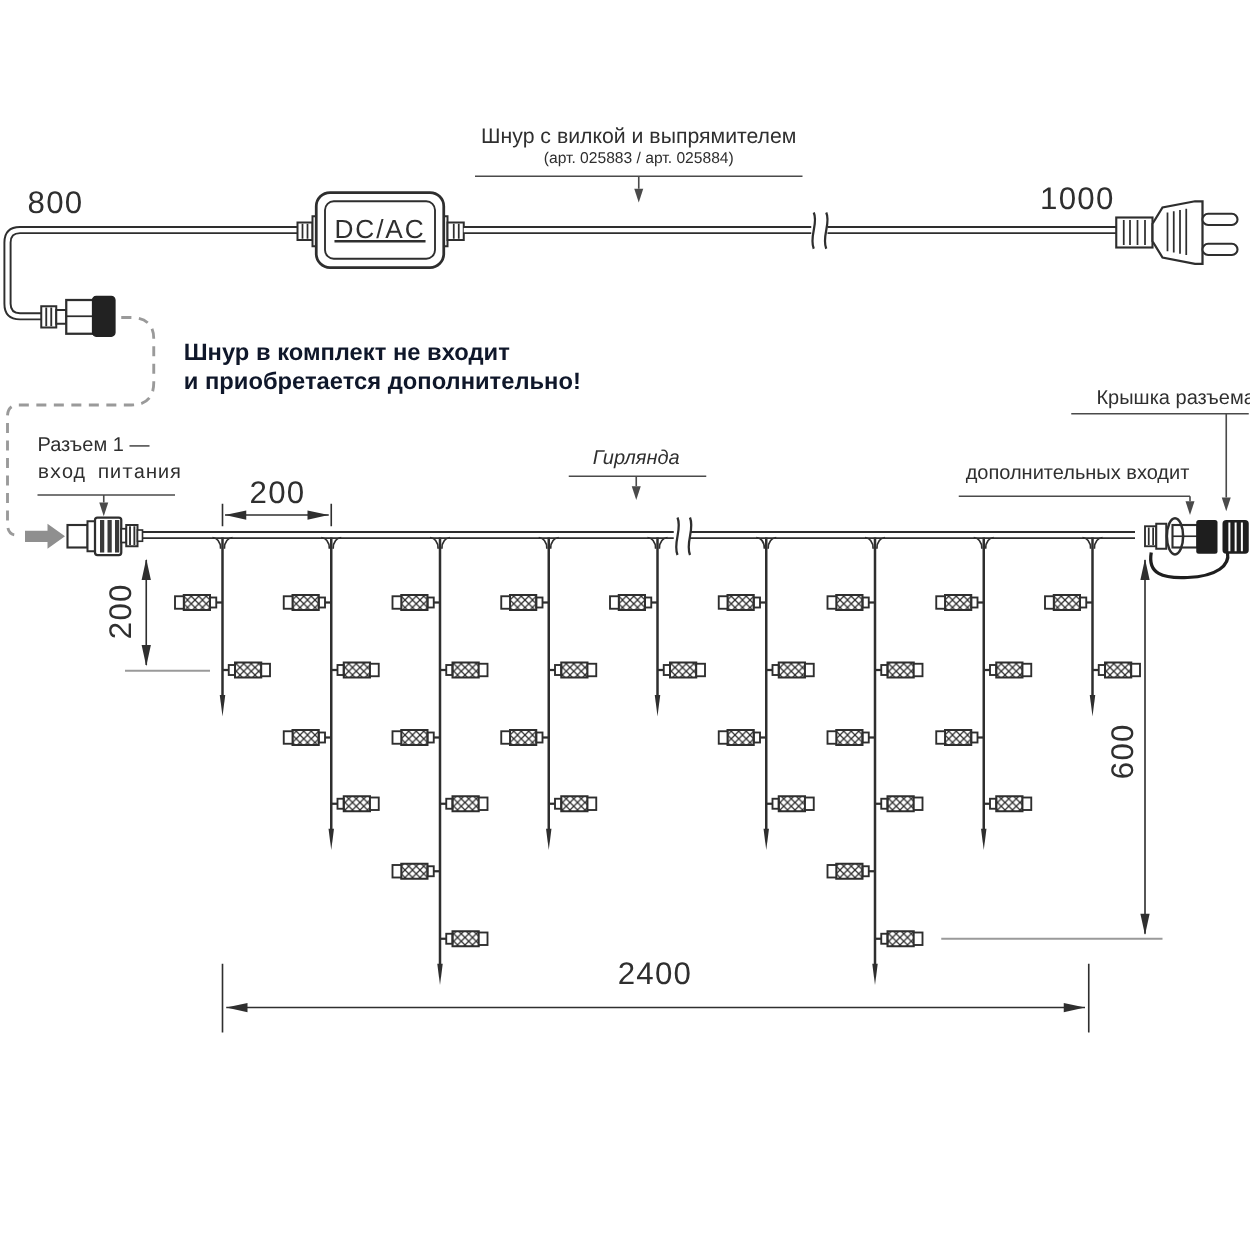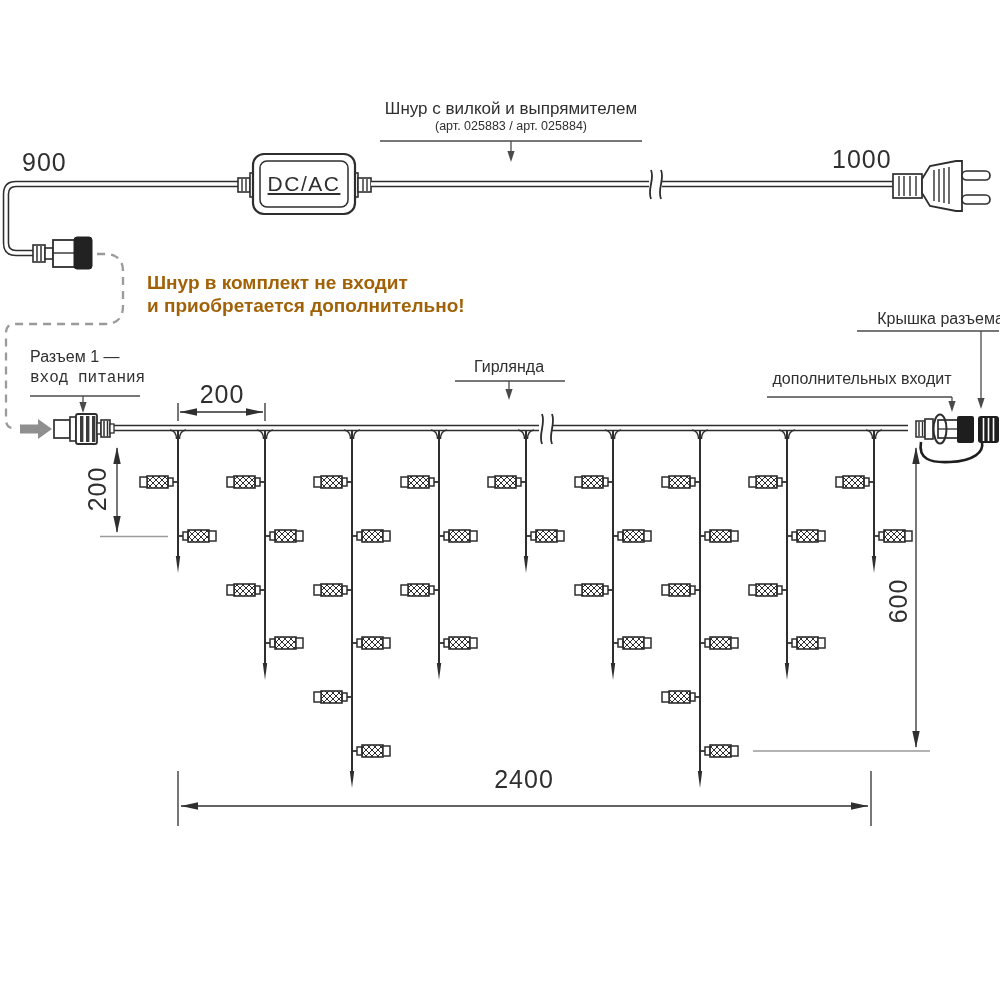--- a/index.html
+++ b/index.html
@@ -2,21 +2,21 @@
 <html><head>
 <meta charset="utf-8">
 <style>
   html,body{margin:0;padding:0;background:#fff;}
   #stage{position:relative;width:1000px;height:1000px;background:#fff;overflow:hidden;
          font-family:"Liberation Sans",sans-serif;color:#2f2f2f;}
   #diagram-svg{position:absolute;left:0;top:0;}
   .lbl{position:absolute;white-space:nowrap;}
   .dim{font-size:25px;letter-spacing:1px;color:#2f2f2f;}
   .ann{font-size:16px;line-height:21px;color:#2f2f2f;}
-  .note{font-size:19px;font-weight:bold;color:#a16207;line-height:23px;}
+  .note{font-size:19px;font-weight:bold;color:#0f172a;line-height:23px;}
   .ctr{text-align:center;}
   .rot{transform:rotate(-90deg);transform-origin:center center;text-align:center;}
 </style>
 </head>
 <body>
 
 <div id="stage">
 
 <svg id="diagram-svg" width="1000" height="1000" viewBox="0 0 1000 1000">
   <defs>
@@ -432,34 +432,34 @@
   </g>
   <g stroke="#2f2f2f" stroke-width="1.3">
     <line x1="178" y1="771" x2="178" y2="826"></line>
     <line x1="871" y1="771" x2="871" y2="826"></line>
     <line x1="181" y1="806" x2="868" y2="806"></line>
     <polygon points="181,806 198,802.3 198,809.7" fill="#2f2f2f" stroke="none"></polygon>
     <polygon points="868,806 851,802.3 851,809.7" fill="#2f2f2f" stroke="none"></polygon>
   </g>
 </svg>
 
-<div class="lbl dim" style="left:22px;top:148px;">900</div>
+<div class="lbl dim" style="left:22px;top:148px;">800</div>
 <div class="lbl dim" style="left:832px;top:145px;">1000</div>
 <div class="lbl ctr" style="left:253px;top:154px;width:102px;height:60px;line-height:60px;font-size:21px;letter-spacing:1.5px;text-decoration:underline;">DC/AC</div>
 
 <div class="lbl ctr" style="left:361px;top:99px;width:300px;font-size:17px;">Шнур с вилкой и выпрямителем</div>
 <div class="lbl ctr" style="left:361px;top:119px;width:300px;font-size:12.5px;">(арт. 025883 / арт. 025884)</div>
 
 <div class="lbl note" style="left:147px;top:271px;">Шнур в комплект не входит</div>
 <div class="lbl note" style="left:147px;top:294px;">и приобретается дополнительно!</div>
 
 <div class="lbl ann" style="left:30px;top:346px;">Разъем 1 —</div>
 <div class="lbl ann" style="left:30px;top:368px;font-family:Liberation Mono, monospace;">вход питания</div>
 
-<div class="lbl ann ctr" style="left:409px;top:356px;width:200px;">Гирлянда</div>
+<div class="lbl ann ctr" style="left:409px;top:356px;width:200px;font-style:italic;">Гирлянда</div>
 
 <div class="lbl ann ctr" style="left:742px;top:368px;width:240px;">дополнительных входит</div>
 
 <div class="lbl ann ctr" style="left:869px;top:308px;width:143px;">Крышка разъема</div>
 
 <div class="lbl dim ctr" style="left:182px;top:380px;width:80px;">200</div>
 <div class="lbl dim rot" style="left:67px;top:476px;width:60px;height:26px;line-height:26px;">200</div>
 <div class="lbl dim rot" style="left:868px;top:588px;width:60px;height:26px;line-height:26px;">600</div>
 <div class="lbl dim ctr" style="left:464px;top:765px;width:120px;">2400</div>
 

